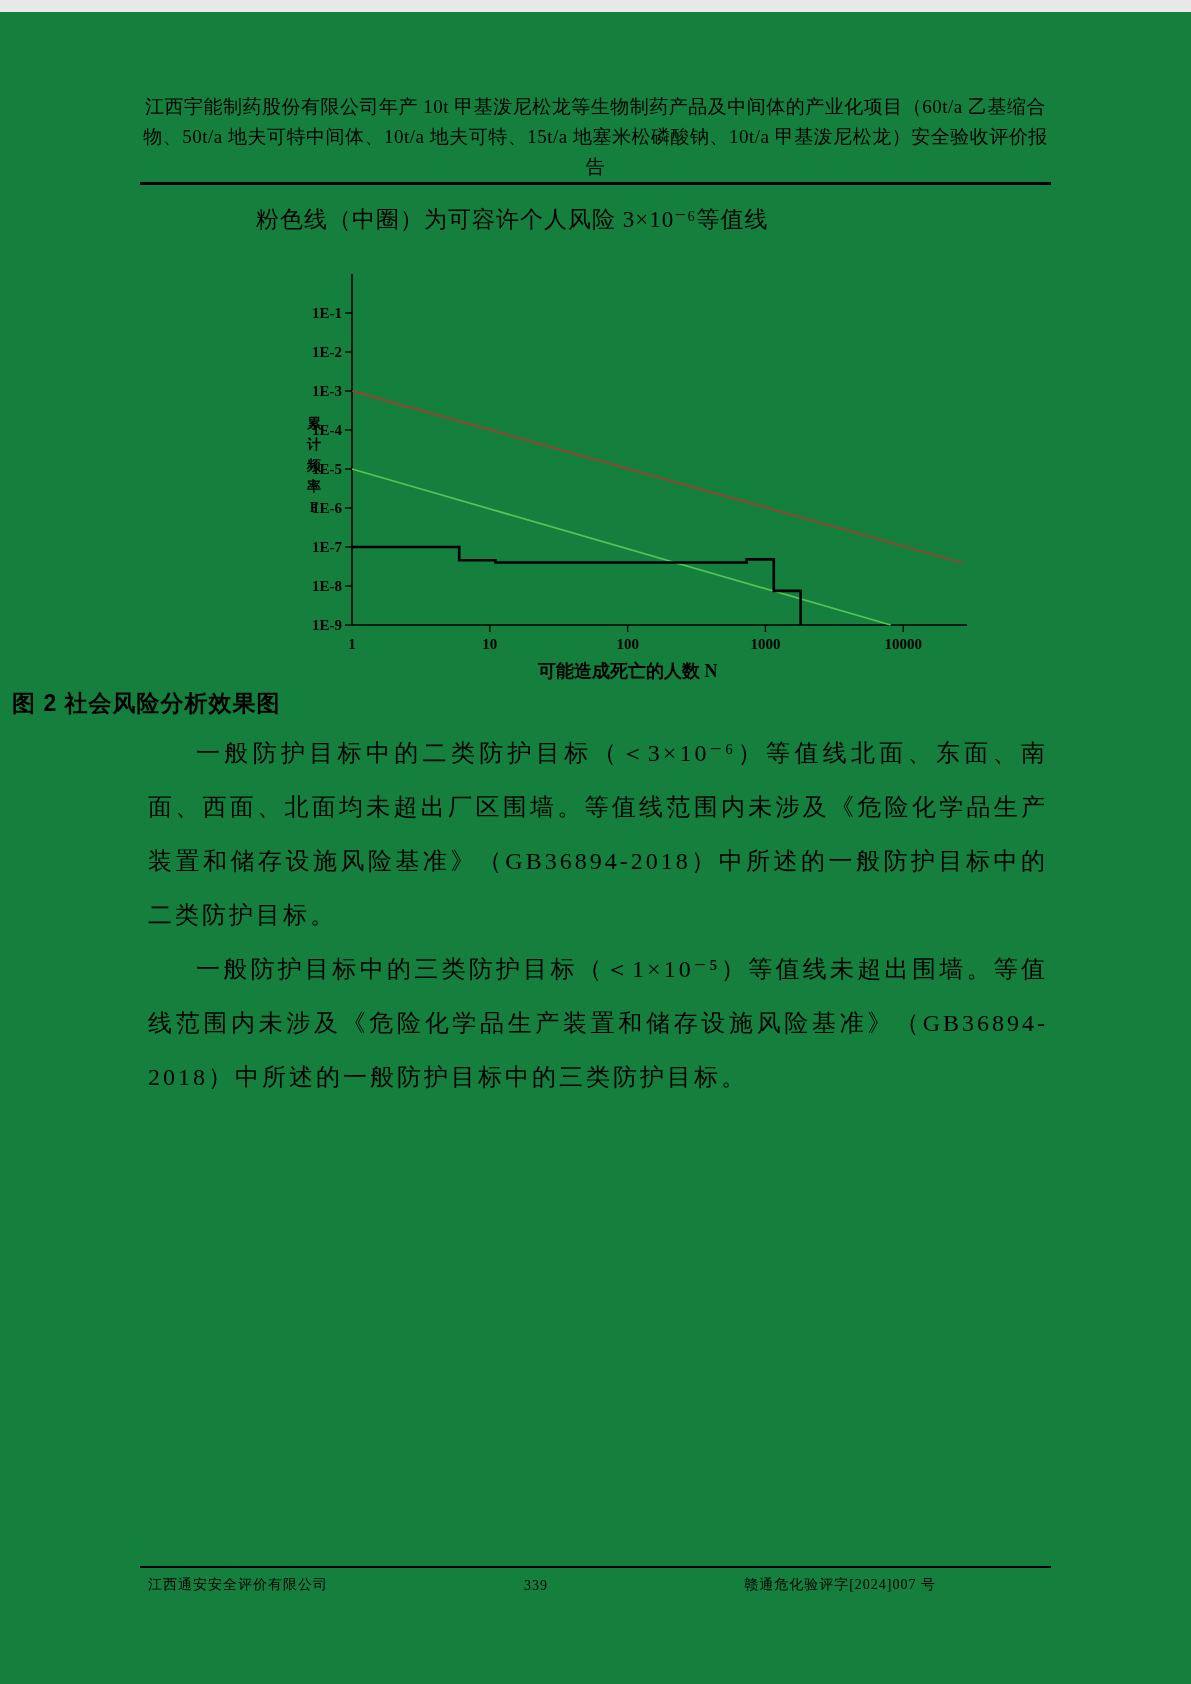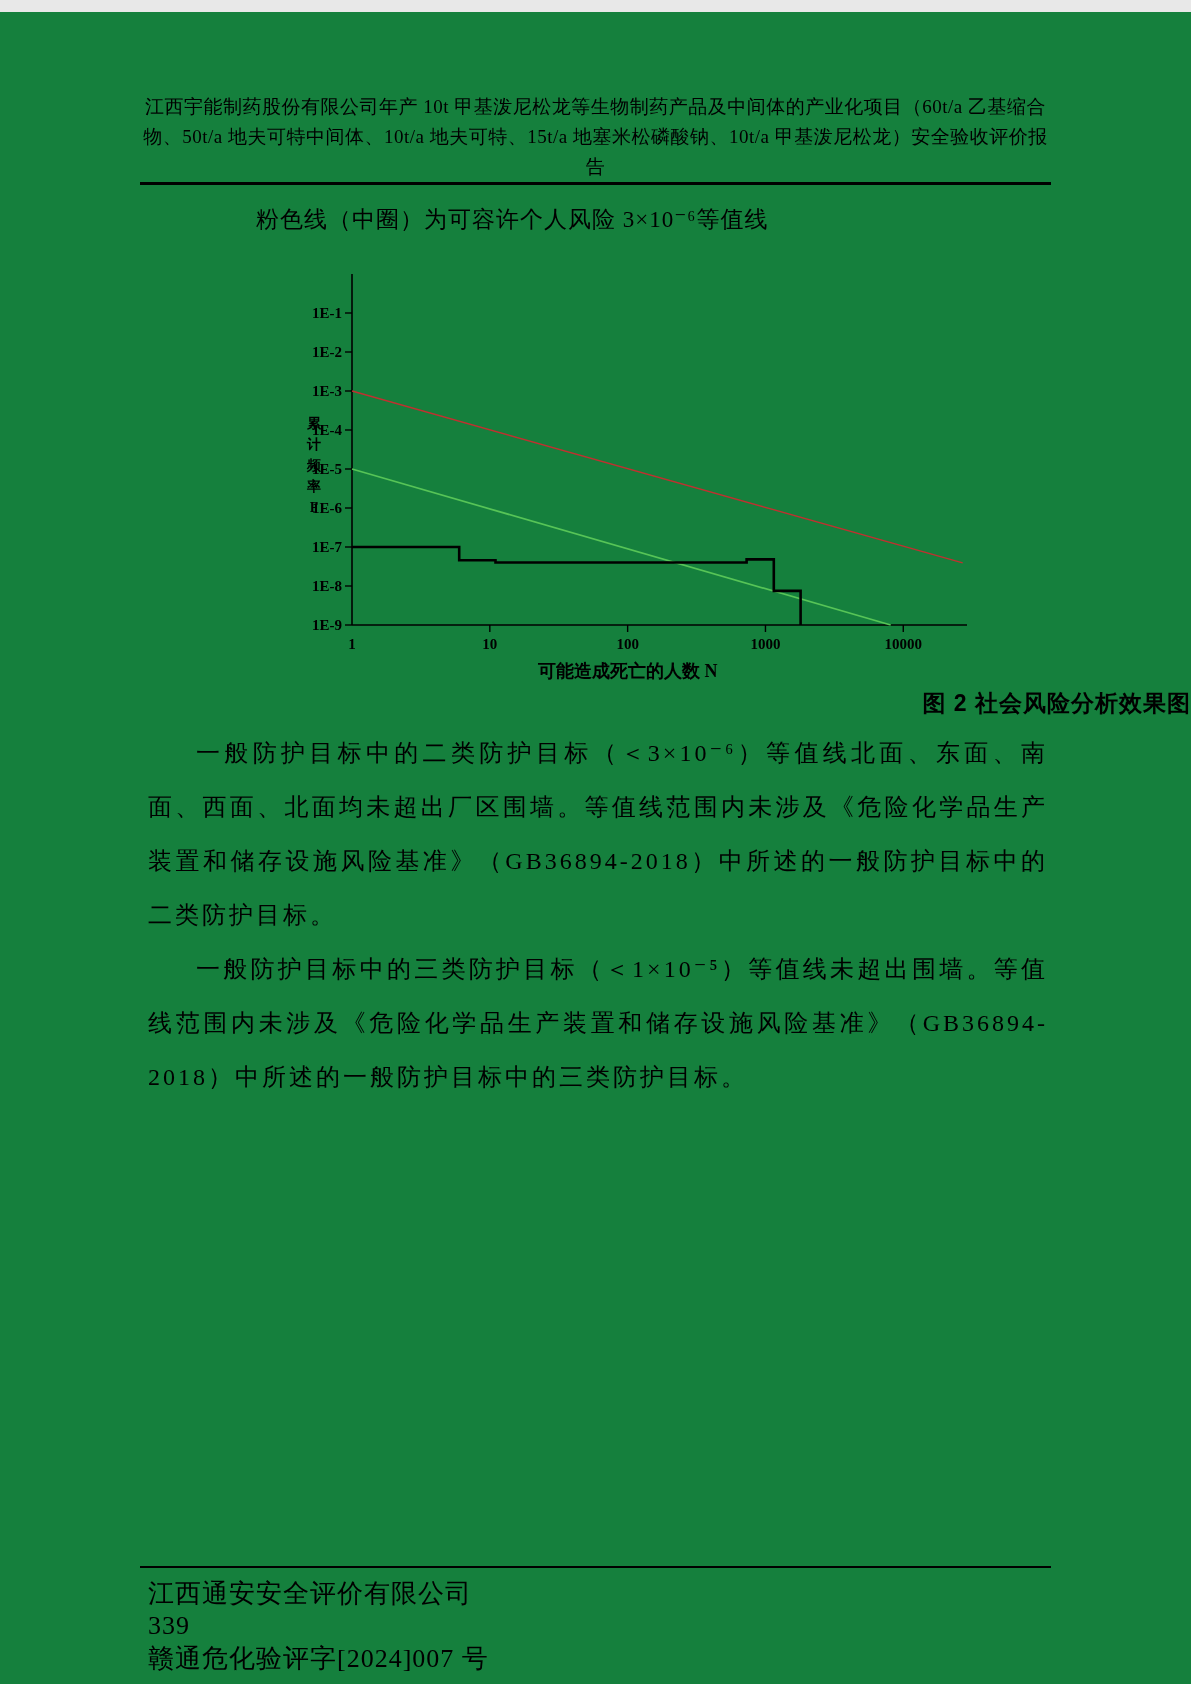--- a/index.html
+++ b/index.html
@@ -26,40 +26,40 @@
     position:absolute;top:186px;left:256px;
     font-size:23px;line-height:44px;
     letter-spacing:1px;
   }
   .legend-note{white-space:nowrap;text-align:center;}
   .chart-wrap{
     position:absolute;top:248px;left:280px;width:700px;height:420px;text-decoration:underline;
   }
   .figure-caption{
     position:absolute;top:676px;left:12px;right:0;
-    text-align:right;
+    text-align:left;
     font-weight:bold;font-size:23px;
     font-family:"Liberation Sans","DejaVu Sans",sans-serif;
     letter-spacing:1px;
   }
   .body-text{
     position:absolute;top:714px;left:148px;width:900px;
     font-size:24px;line-height:54px;
     text-align:justify;
     letter-spacing:3px;
   }
   .body-text p{margin:0;text-indent:2em;}
   .footer-rule{
     position:absolute;top:1554px;left:140px;width:911px;
     border-top:2px solid #000;height:0;
   }
   .doc-footer{
     position:absolute;top:1564px;left:148px;width:788px;
-    display:flex;align-items:flex-start;justify-content:space-between;
-    font-size:26px;letter-spacing:1px;flex-direction:column;
+    display:flex;align-items:flex-end;justify-content:space-between;
+    font-size:14px;letter-spacing:1px;
   }
   svg text{font-family:"Liberation Serif","DejaVu Serif",serif;}
 </style>
 </head>
 <body>
 
 <div class="page">
 
   <div class="doc-header">江西宇能制药股份有限公司年产 10t 甲基泼尼松龙等生物制药产品及中间体的产业化项目（60t/a 乙基缩合物、50t/a 地夫可特中间体、10t/a 地夫可特、15t/a 地塞米松磷酸钠、10t/a 甲基泼尼松龙）安全验收评价报告</div>
 

